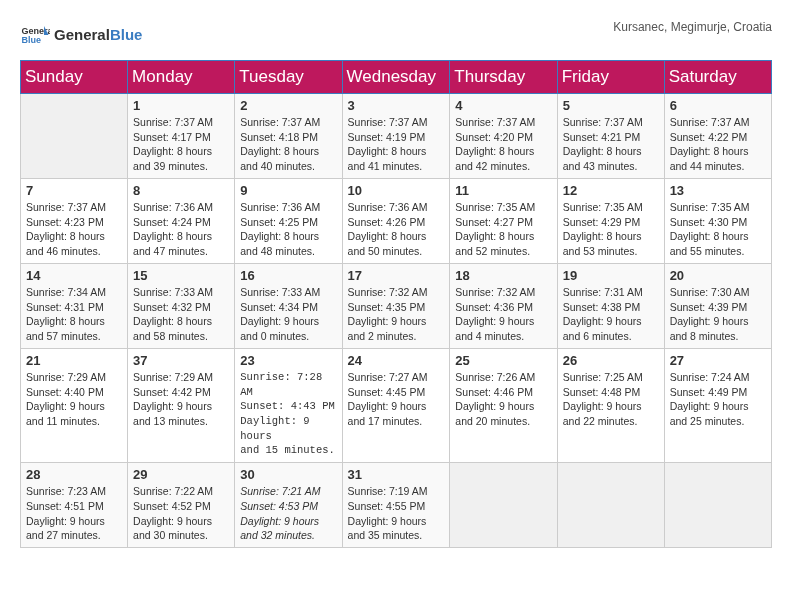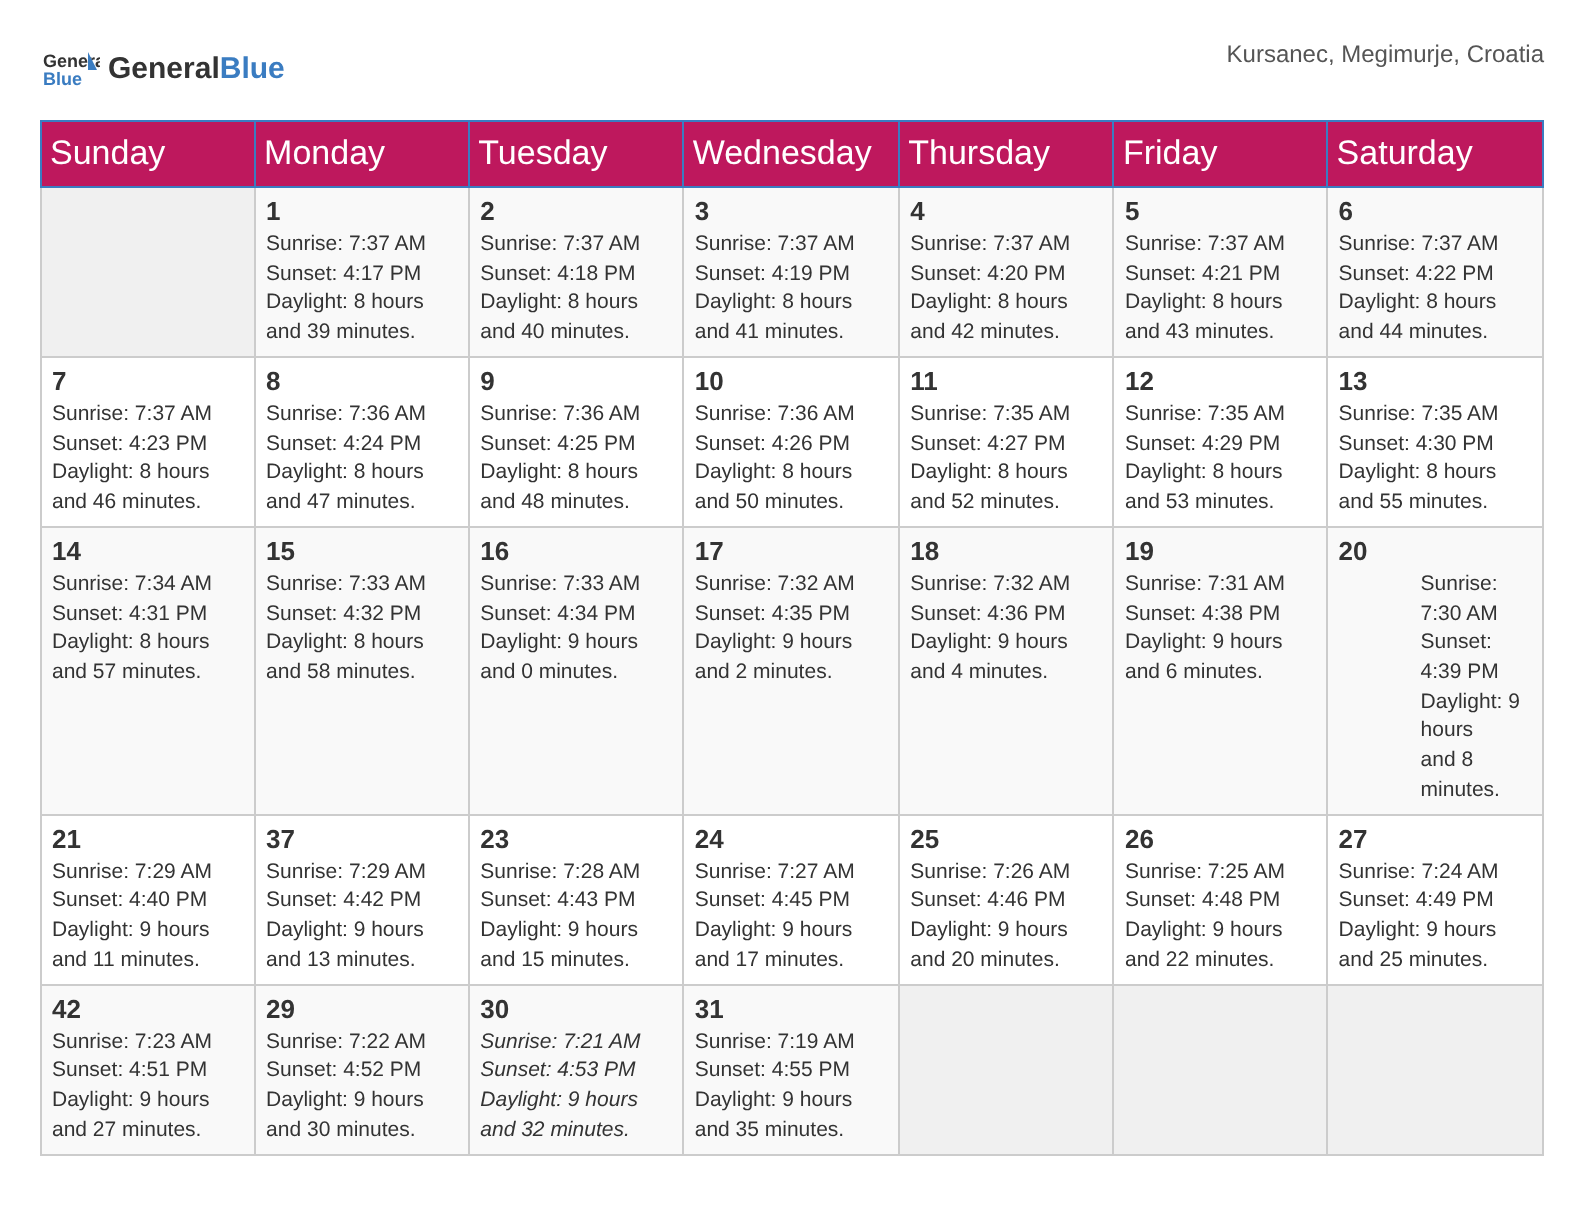--- a/index.html
+++ b/index.html
@@ -248,21 +248,21 @@
         </td>
         <td>
           <span class="day-number">19</span>
           <div class="day-info" style="white-space: pre-line;">Sunrise: 7:31 AM
 Sunset: 4:38 PM
 Daylight: 9 hours
 and 6 minutes.</div>
         </td>
         <td>
           <span class="day-number">20</span>
-          <div class="day-info" style="white-space: pre-line; margin-left: 41px;">Sunrise: 7:30 AM
+          <div class="day-info" style="white-space: pre-line;">Sunrise: 7:30 AM
 Sunset: 4:39 PM
 Daylight: 9 hours
 and 8 minutes.</div>
         </td>
       </tr>
       <tr>
         <td>
           <span class="day-number">21</span>
           <div class="day-info" style="white-space: pre-line;">Sunrise: 7:29 AM
 Sunset: 4:40 PM
@@ -271,21 +271,21 @@
         </td>
         <td>
           <span class="day-number">37</span>
           <div class="day-info" style="white-space: pre-line;">Sunrise: 7:29 AM
 Sunset: 4:42 PM
 Daylight: 9 hours
 and 13 minutes.</div>
         </td>
         <td>
           <span class="day-number">23</span>
-          <div class="day-info" style="white-space: pre-line;">Sunrise: 7:28 AM
+          <div class="day-info" style="white-space: pre-line; font-family: Liberation Mono, monospace;">Sunrise: 7:28 AM
 Sunset: 4:43 PM
 Daylight: 9 hours
 and 15 minutes.</div>
         </td>
         <td>
           <span class="day-number">24</span>
           <div class="day-info" style="white-space: pre-line;">Sunrise: 7:27 AM
 Sunset: 4:45 PM
 Daylight: 9 hours
 and 17 minutes.</div>
@@ -307,21 +307,21 @@
         <td>
           <span class="day-number">27</span>
           <div class="day-info" style="white-space: pre-line;">Sunrise: 7:24 AM
 Sunset: 4:49 PM
 Daylight: 9 hours
 and 25 minutes.</div>
         </td>
       </tr>
       <tr>
         <td>
-          <span class="day-number">42</span>
+          <span class="day-number">28</span>
           <div class="day-info" style="white-space: pre-line;">Sunrise: 7:23 AM
 Sunset: 4:51 PM
 Daylight: 9 hours
 and 27 minutes.</div>
         </td>
         <td>
           <span class="day-number">29</span>
           <div class="day-info" style="white-space: pre-line;">Sunrise: 7:22 AM
 Sunset: 4:52 PM
 Daylight: 9 hours

